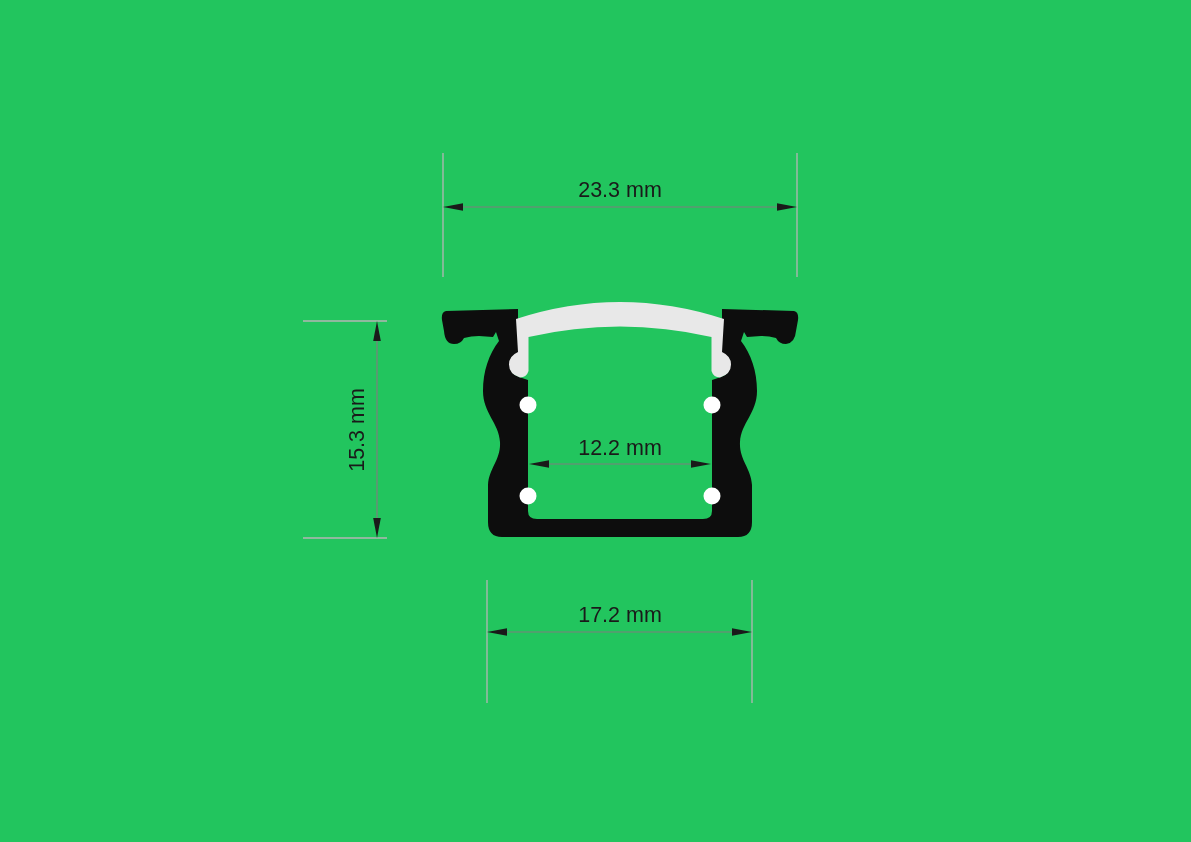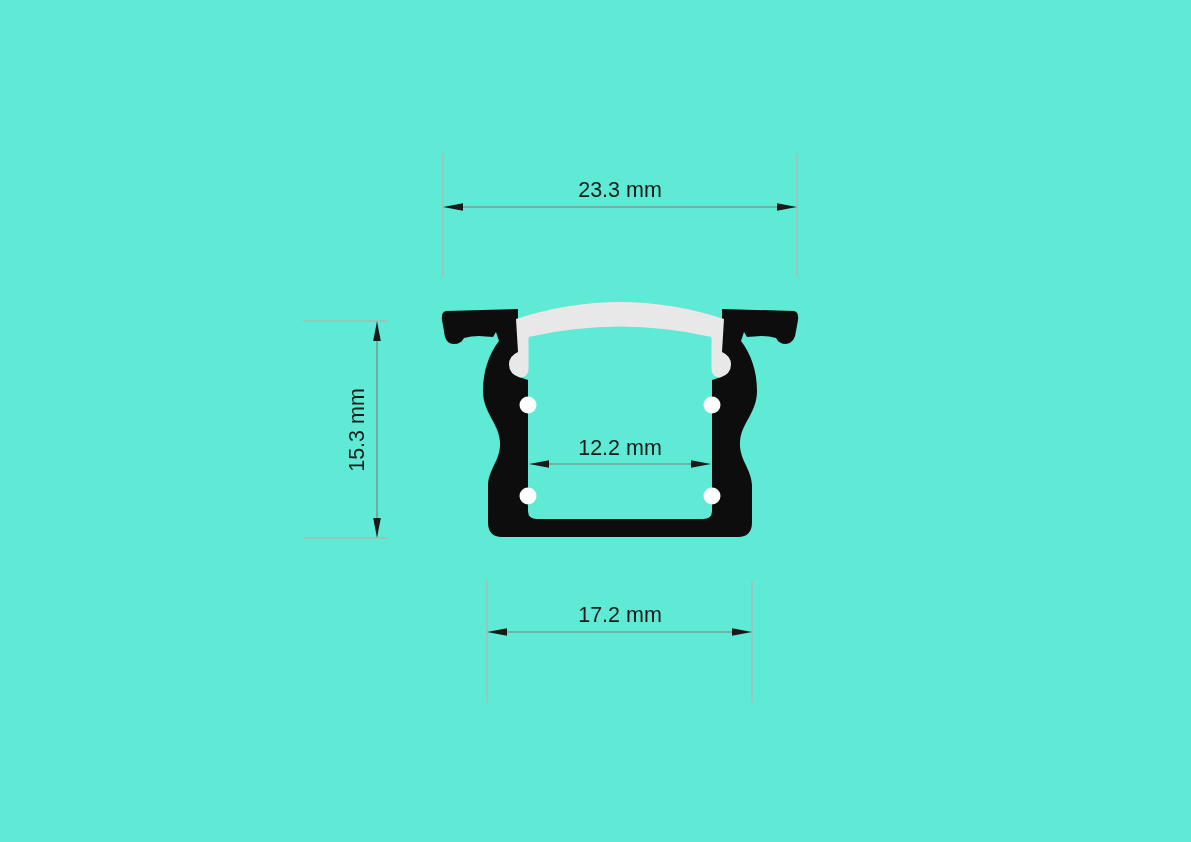--- a/index.html
+++ b/index.html
@@ -4,21 +4,21 @@
 <style>
   html, body {
     margin: 0;
     padding: 0;
     background: #ffffff;
   }
   .canvas {
     position: relative;
     width: 1191px;
     height: 842px;
-    background: #5eead4;
+    background: #22c55e;
     overflow: hidden;
     font-family: "Liberation Sans", sans-serif;
   }
   svg { display: block; }
   .dim-text {
     font-family: "Liberation Sans", sans-serif;
     font-size: 21.5px;
     fill: #1a1a1a;
   }
 </style>

